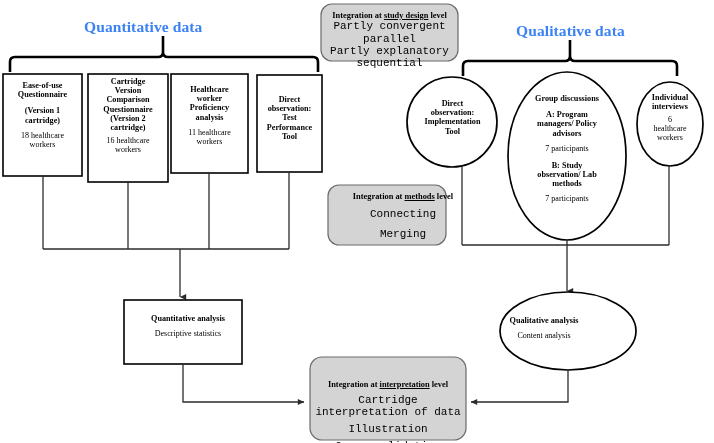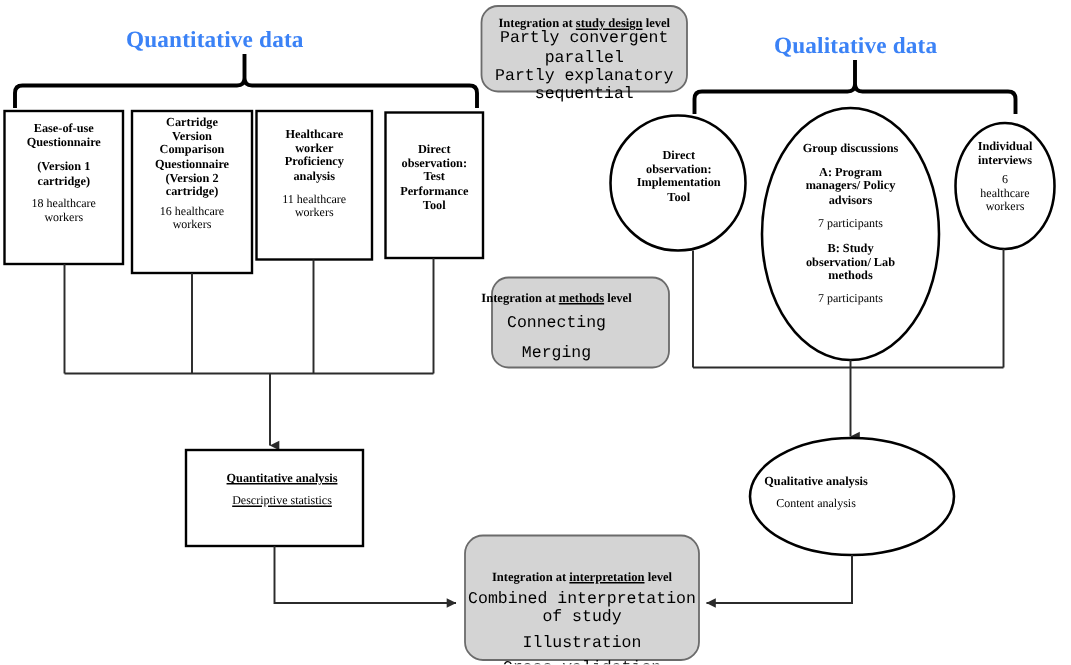--- a/index.html
+++ b/index.html
@@ -209,21 +209,21 @@
 
   <div class="node-text hit" style="left:639px; top:93px; width:62px; height:64px;">
     <div class="t-bold">Individual</div>
     <div class="t-bold">interviews</div>
     <div class="gap-s"></div>
     <div class="t-reg">6</div>
     <div class="t-reg">healthcare</div>
     <div class="t-reg">workers</div>
   </div>
 
-  <div class="node-text hit" style="left:124px; top:314px; width:128px; height:40px;text-decoration:underline;">
+  <div class="node-text hit" style="left:124px; top:314px; width:128px; height:40px;">
     <div class="t-bold">Quantitative analysis</div>
     <div class="gap-m"></div>
     <div class="t-reg">Descriptive statistics</div>
   </div>
 
   <div class="node-text hit" style="left:476px; top:316px; width:136px; height:40px;">
     <div class="t-bold">Qualitative analysis</div>
     <div class="gap-m"></div>
     <div class="t-reg">Content analysis</div>
   </div>
@@ -231,35 +231,35 @@
   <div class="node-text hit" style="left:321px; top:11px; width:137px; height:50px;">
     <div class="integ-title">
       <span>Integration at </span><u>study design</u><span> level</span>
     </div>
     <div class="gap-m"></div>
     <div class="integ-line">Partly convergent parallel</div>
     <div class="gap-m"></div>
     <div class="integ-line">Partly explanatory sequential</div>
   </div>
 
-  <div class="node-text hit" style="left:312px; top:192px; width:118px; height:50px;justify-content:flex-end;">
+  <div class="node-text hit" style="left:344px; top:192px; width:118px; height:50px;">
     <div class="integ-title">
       <span>Integration at </span><u>methods</u><span> level</span>
     </div>
     <div class="gap-m"></div>
     <div class="integ-line">Connecting</div>
     <div class="gap-m"></div>
     <div class="integ-line">Merging</div>
   </div>
 
   <div class="node-text hit" style="left:310px; top:380px; width:156px; height:72px;">
     <div class="integ-title">
       <span>Integration at </span><u>interpretation</u><span> level</span>
     </div>
     <div class="gap-m"></div>
-    <div class="integ-line">Combined interpretation of study</div>
+    <div class="integ-line">Cartridge interpretation of data</div>
     <div class="gap-m"></div>
     <div class="integ-line">Illustration</div>
     <div class="gap-m"></div>
     <div class="integ-line">Cross-validation</div>
   </div>
 
 </div>
 
 </body></html>

